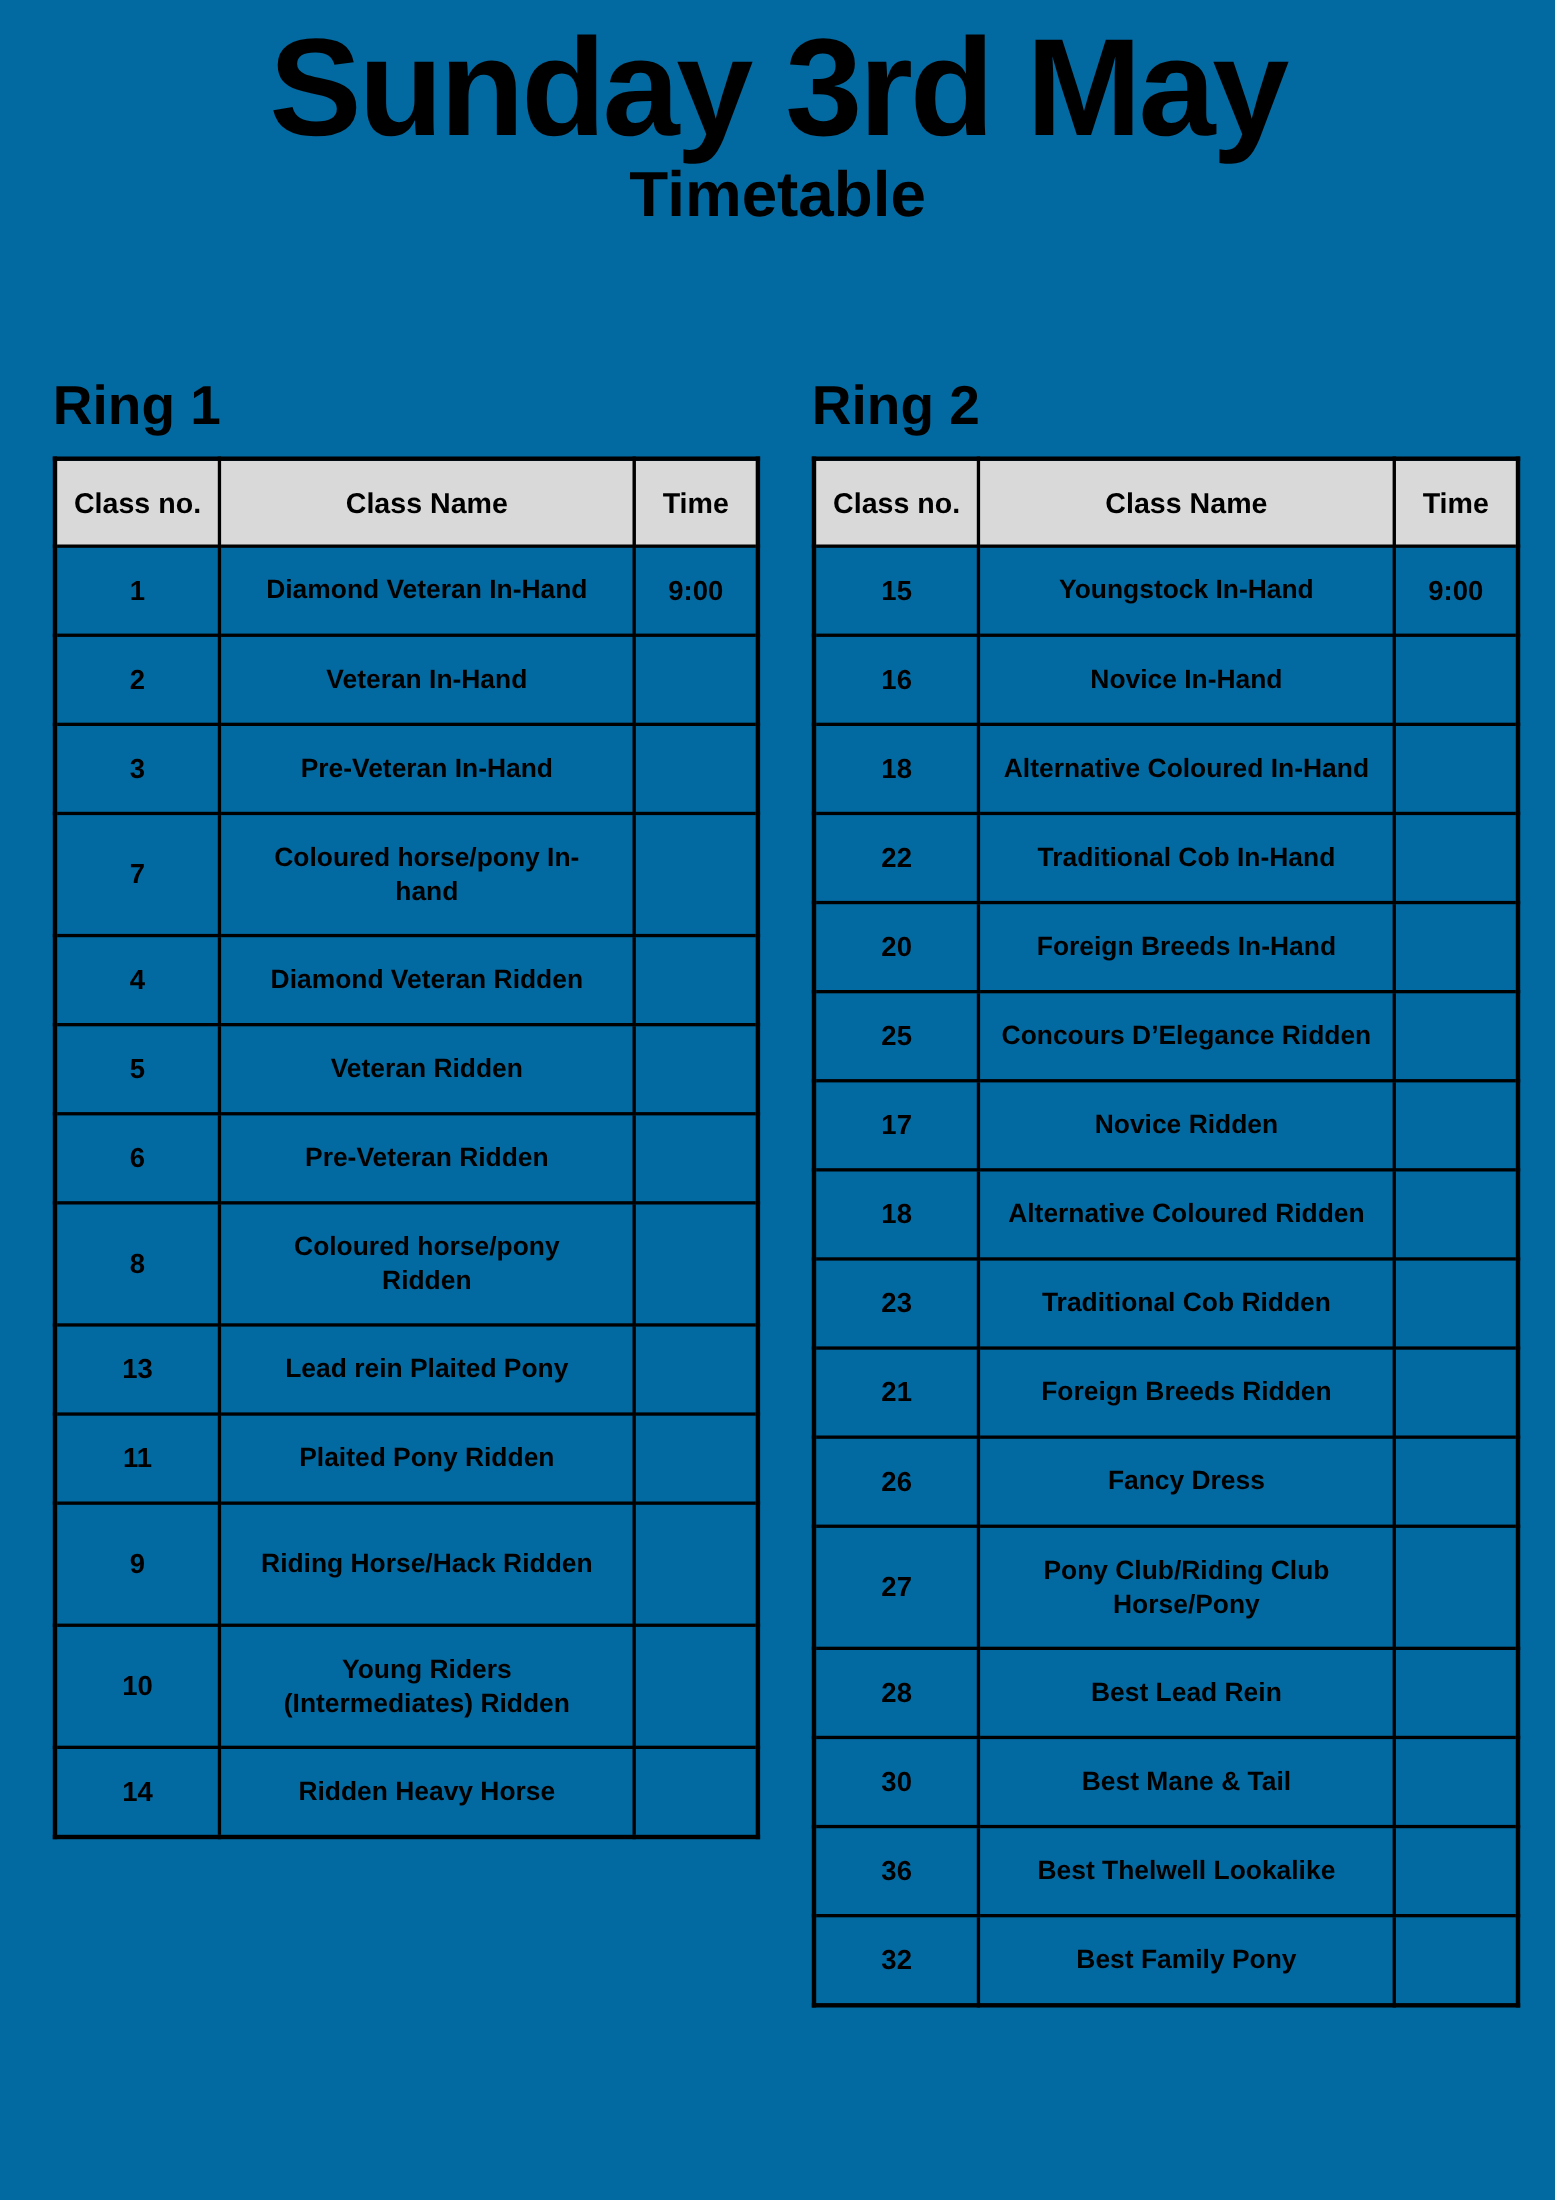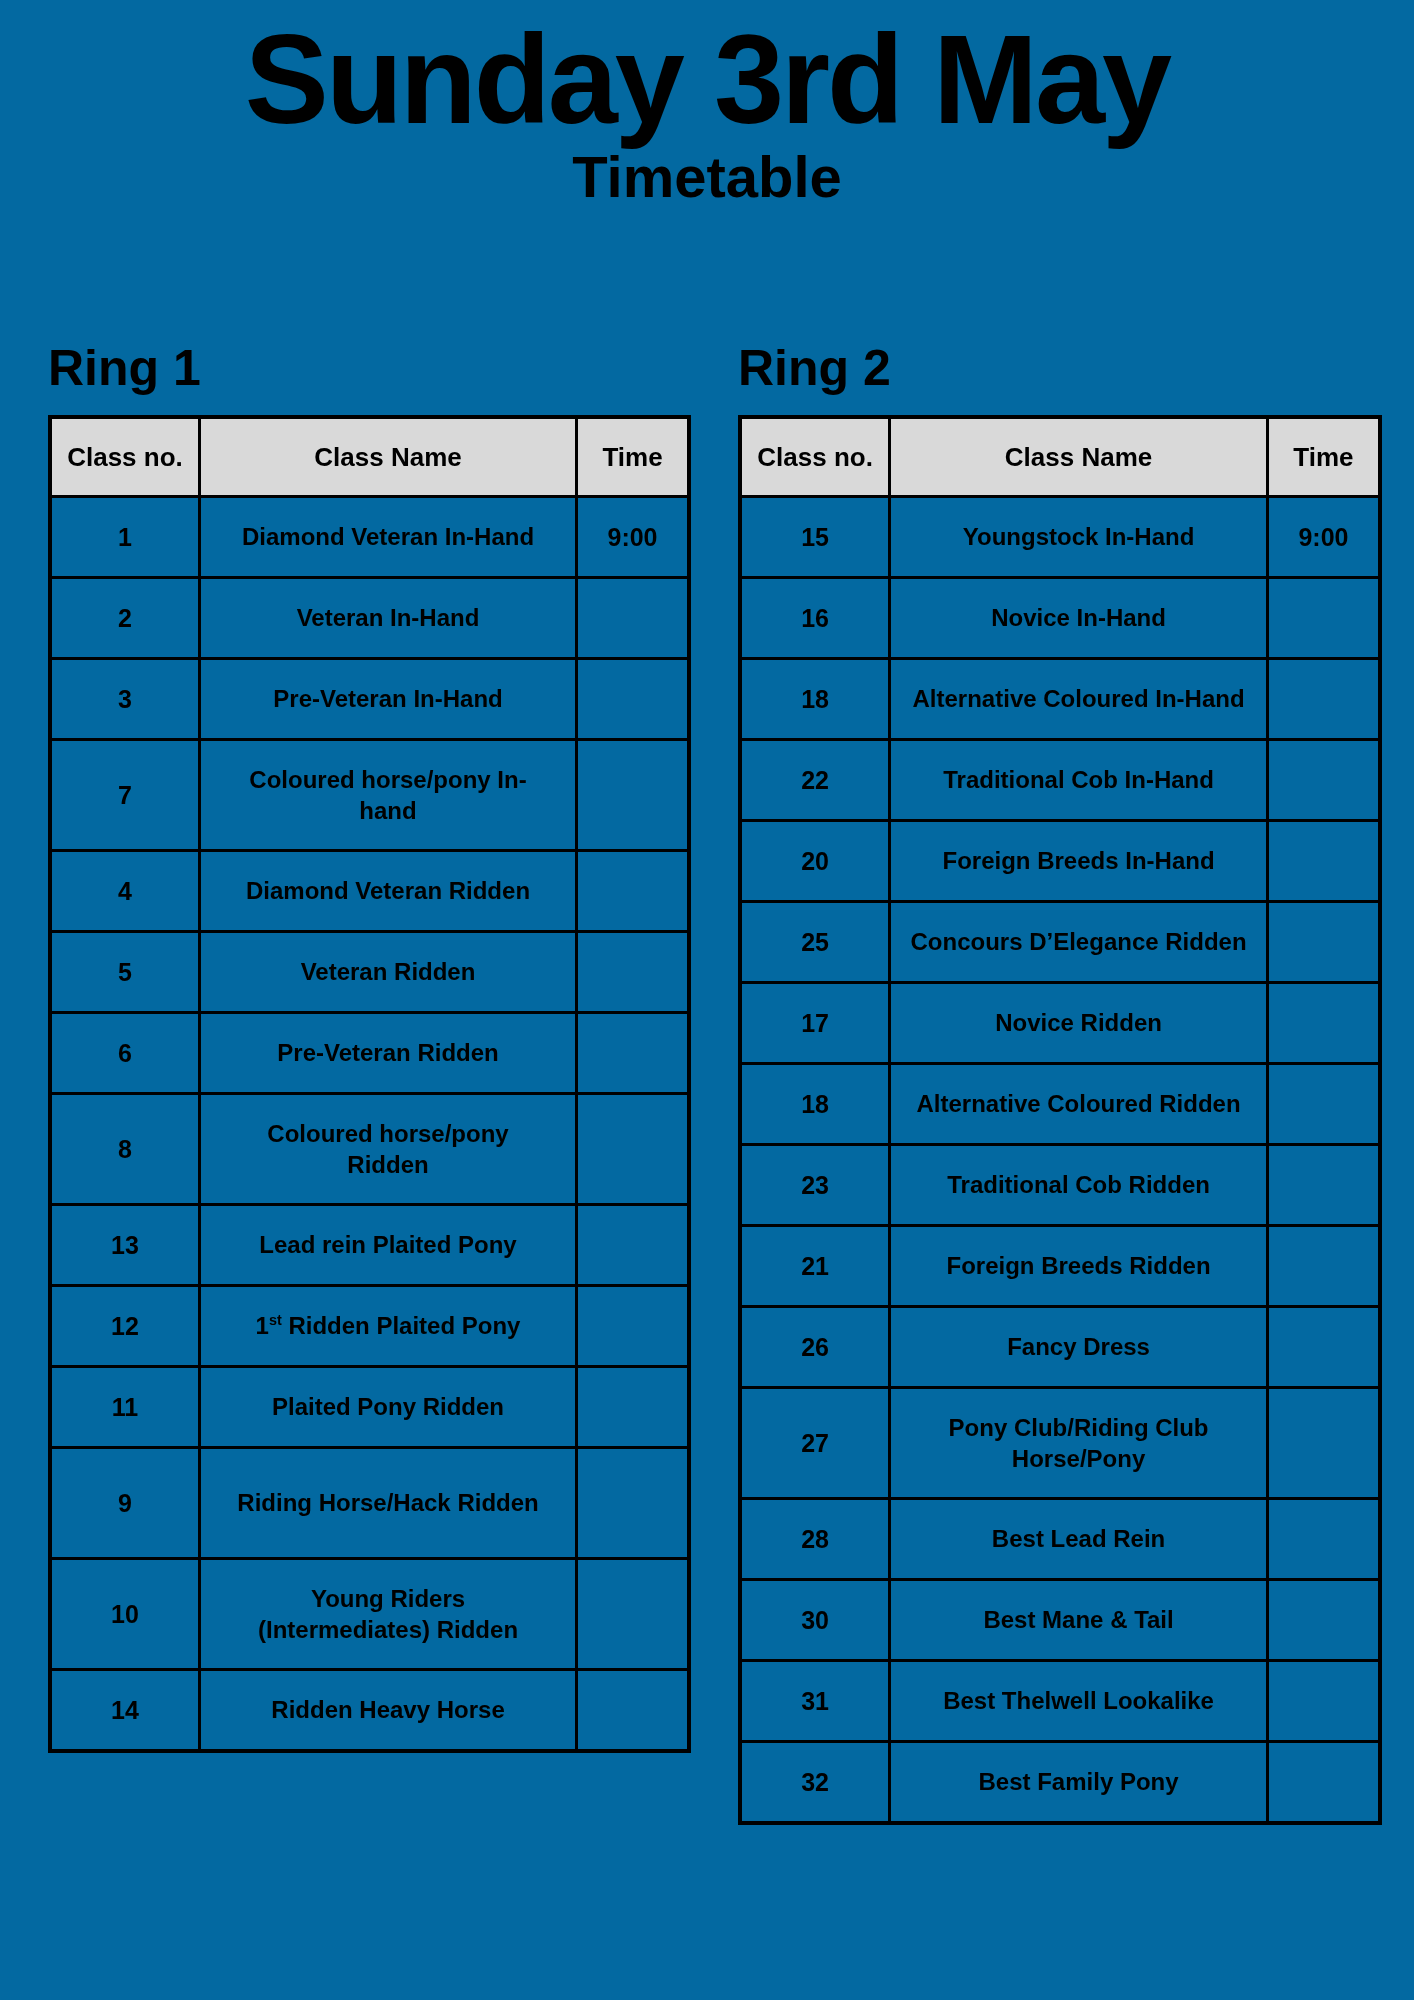--- a/index.html
+++ b/index.html
@@ -138,25 +138,20 @@
             <td class="name">Coloured horse/pony
 Ridden</td>
             <td class="time"></td>
           </tr>
           <tr>
             <td class="no">13</td>
             <td class="name">Lead rein Plaited Pony</td>
             <td class="time"></td>
           </tr>
           <tr>
-            <td class="no">12</td>
-            <td class="name">1<sup>st</sup> Ridden Plaited Pony</td>
-            <td class="time"></td>
-          </tr>
-          <tr>
             <td class="no">11</td>
             <td class="name">Plaited Pony Ridden</td>
             <td class="time"></td>
           </tr>
           <tr class="tall">
             <td class="no">9</td>
             <td class="name">Riding Horse/Hack Ridden</td>
             <td class="time"></td>
           </tr>
           <tr class="tall">
@@ -255,21 +250,21 @@
             <td class="no">28</td>
             <td class="name">Best Lead Rein</td>
             <td class="time"></td>
           </tr>
           <tr>
             <td class="no">30</td>
             <td class="name">Best Mane &amp; Tail</td>
             <td class="time"></td>
           </tr>
           <tr>
-            <td class="no">31</td>
+            <td class="no">36</td>
             <td class="name">Best Thelwell Lookalike</td>
             <td class="time"></td>
           </tr>
           <tr>
             <td class="no">32</td>
             <td class="name">Best Family Pony</td>
             <td class="time"></td>
           </tr>
         </tbody>
     </table>

